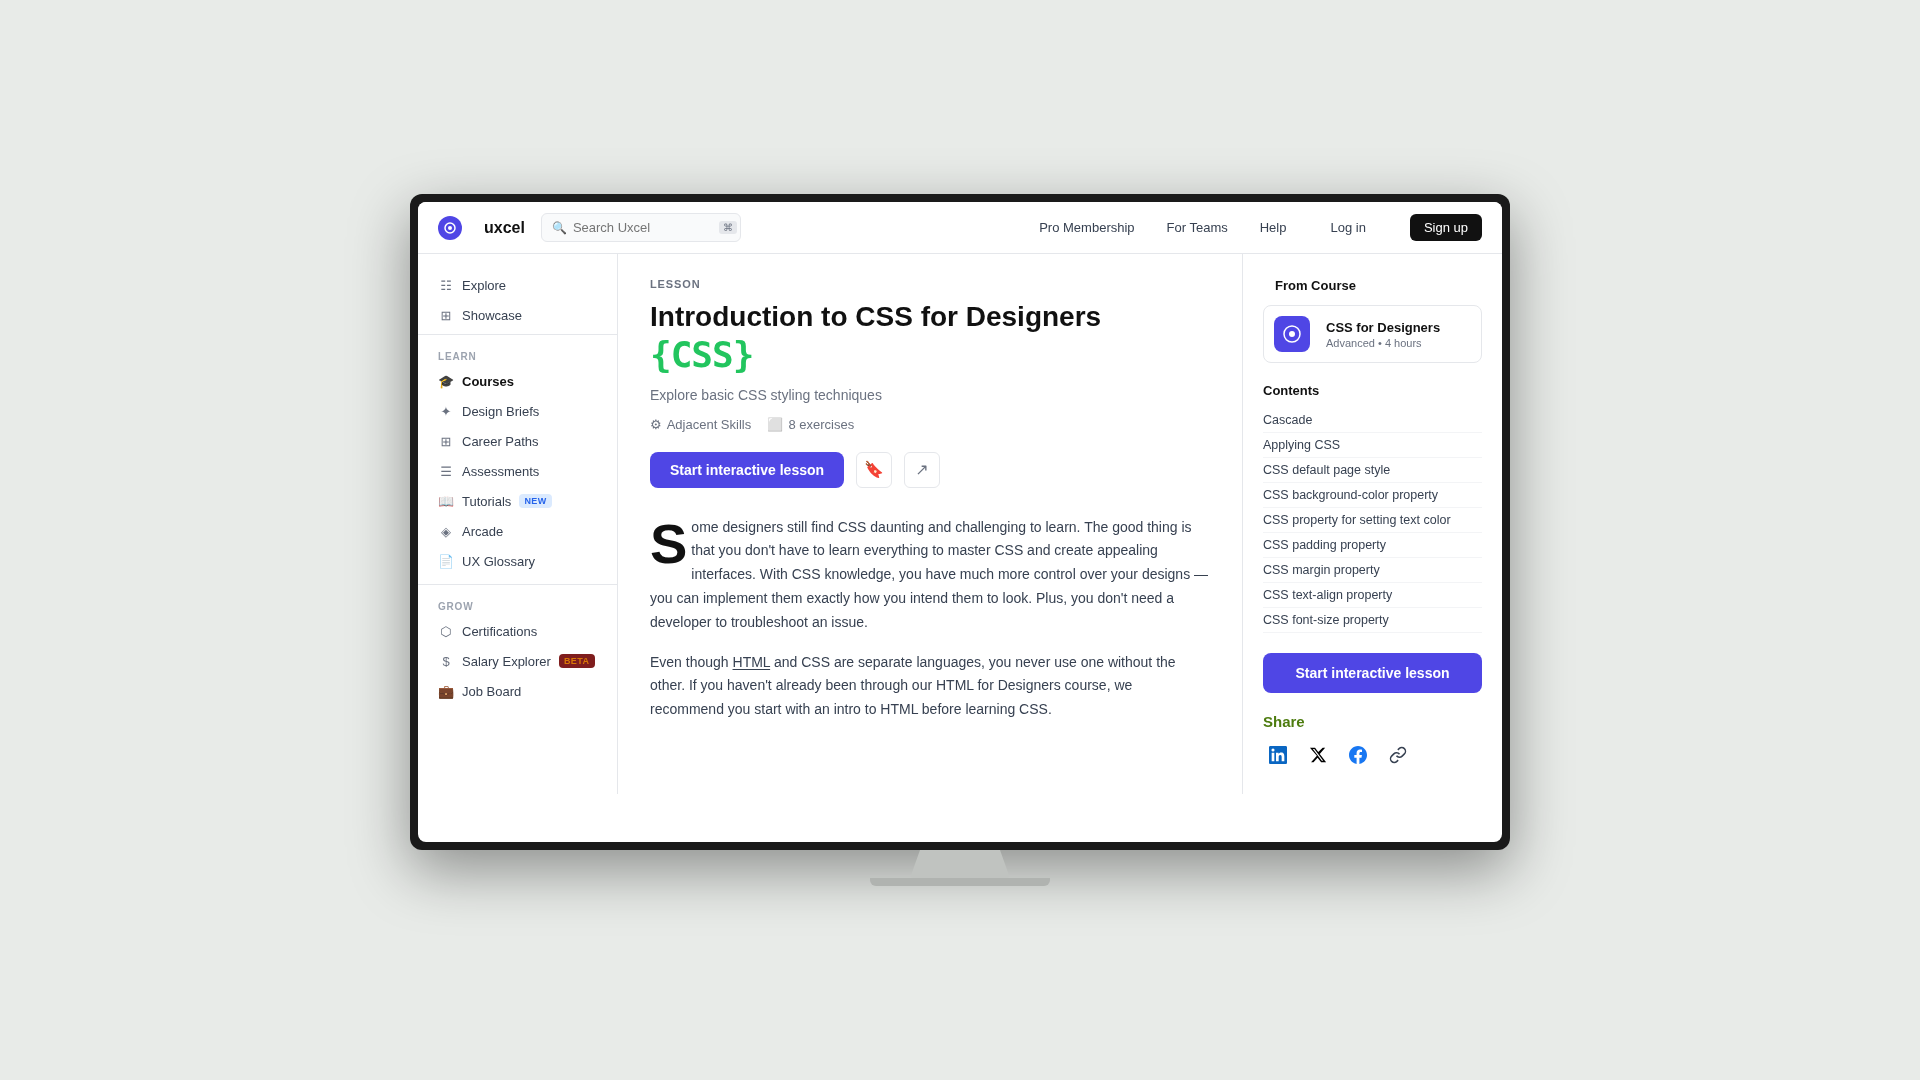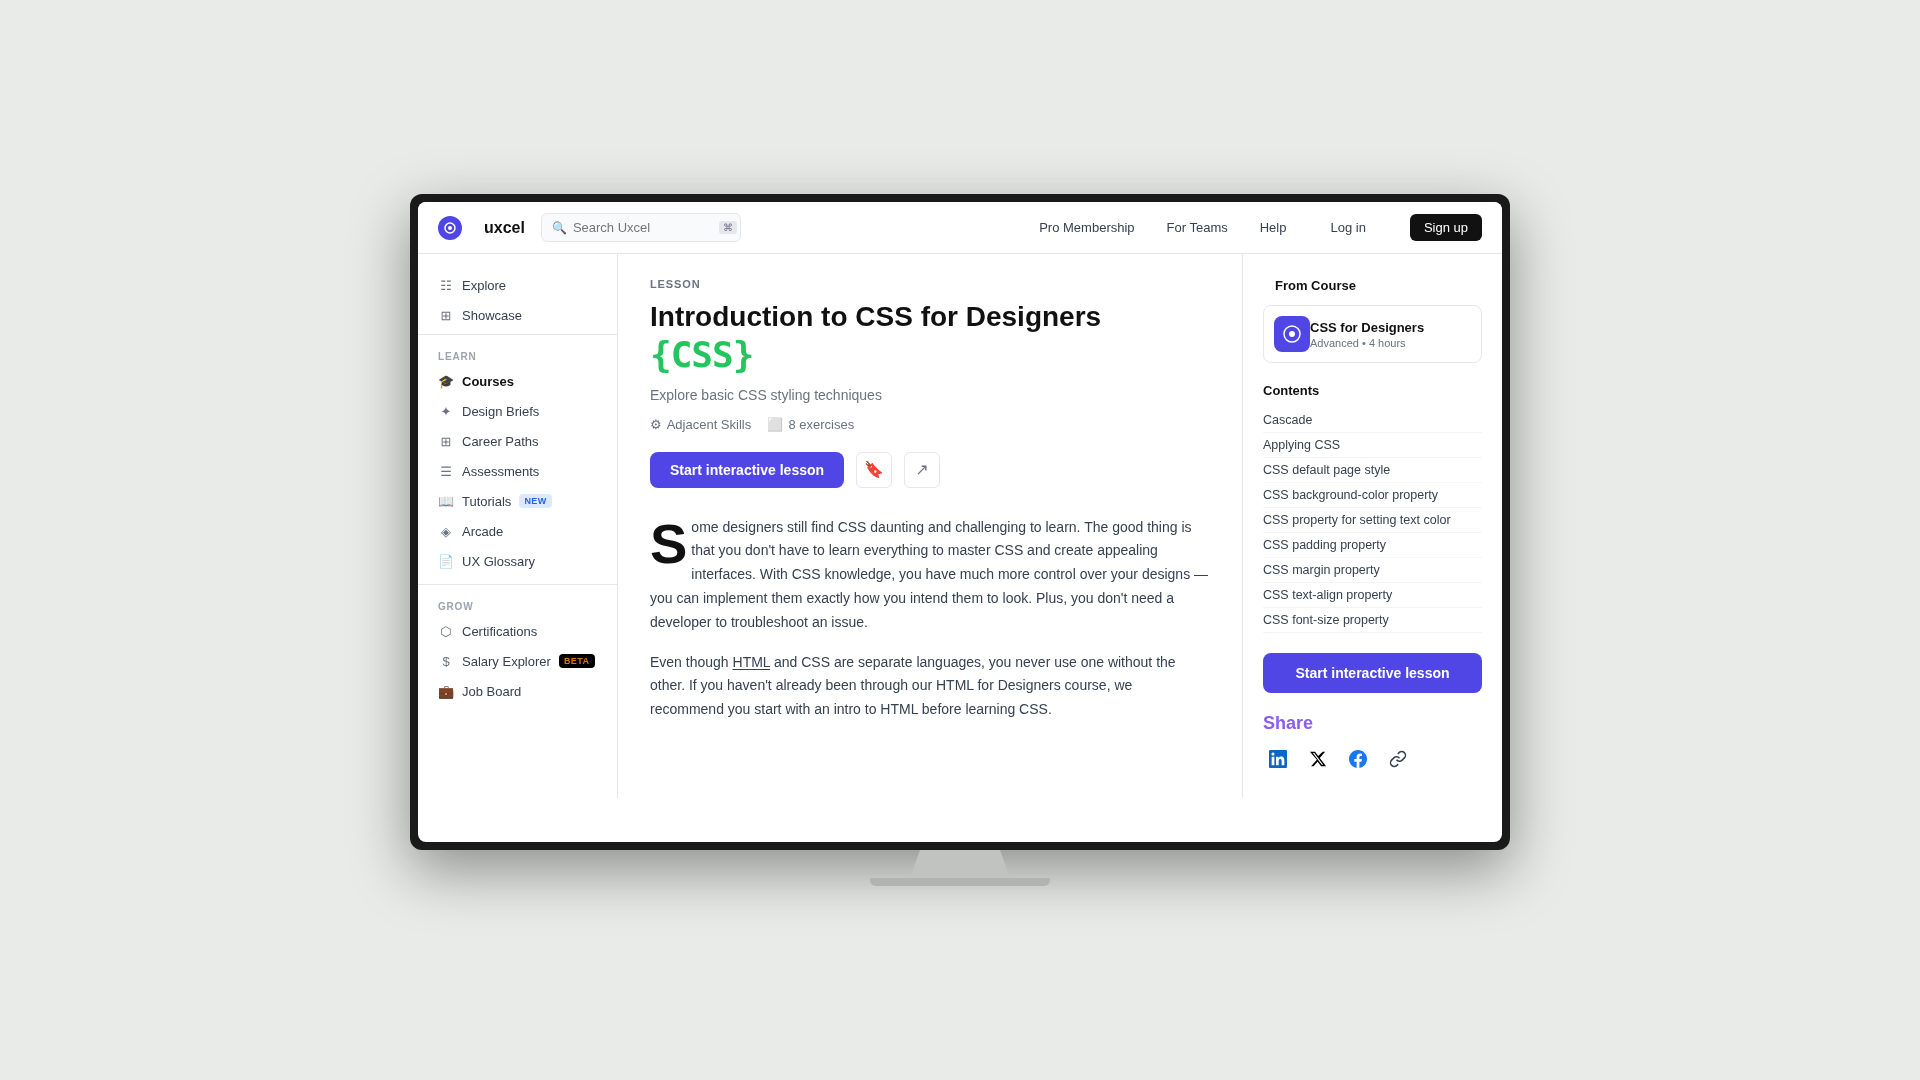--- a/index.html
+++ b/index.html
@@ -186,21 +186,21 @@
       color: #2563eb;
       font-size: 9px;
       font-weight: 700;
       padding: 2px 5px;
       border-radius: 4px;
       text-transform: uppercase;
       letter-spacing: 0.05em;
     }
 
     .badge-beta {
-      background: #000000;
+      background: #7f1d1d;
       color: #d97706;
       font-size: 9px;
       font-weight: 700;
       padding: 2px 5px;
       border-radius: 4px;
       text-transform: uppercase;
       letter-spacing: 0.05em;
     }
 
     
@@ -338,21 +338,21 @@
       font-size: 13px;
       font-weight: 600;
       color: #111;
       margin-bottom: 12px;
       padding-left: 12px;
     }
 
     .course-card {
       display: flex;
       align-items: center;
-      gap: 0;
+      gap: 16px;
       border: 1px solid #e5e7eb;
       border-radius: 8px;
       padding: 10px;
       margin-bottom: 20px;
     }
 
     .course-icon {
       width: 36px;
       height: 36px;
       background: #4f46e5;
@@ -405,23 +405,23 @@
       padding: 12px 20px;
       border-radius: 8px;
       cursor: pointer;
       border: none;
       width: 100%;
       text-align: center;
       margin-bottom: 20px;
     }
 
     .share-label {
-      font-size: 18px;
-      font-weight: 600;
-      color: #8b5cf6;
+      font-size: 15px;
+      font-weight: 600;
+      color: #4d7c0f;
       margin-bottom: 10px;
     }
 
     .share-icons {
       display: flex;
       gap: 10px;
     }
 
     .share-icon {
       width: 30px;

